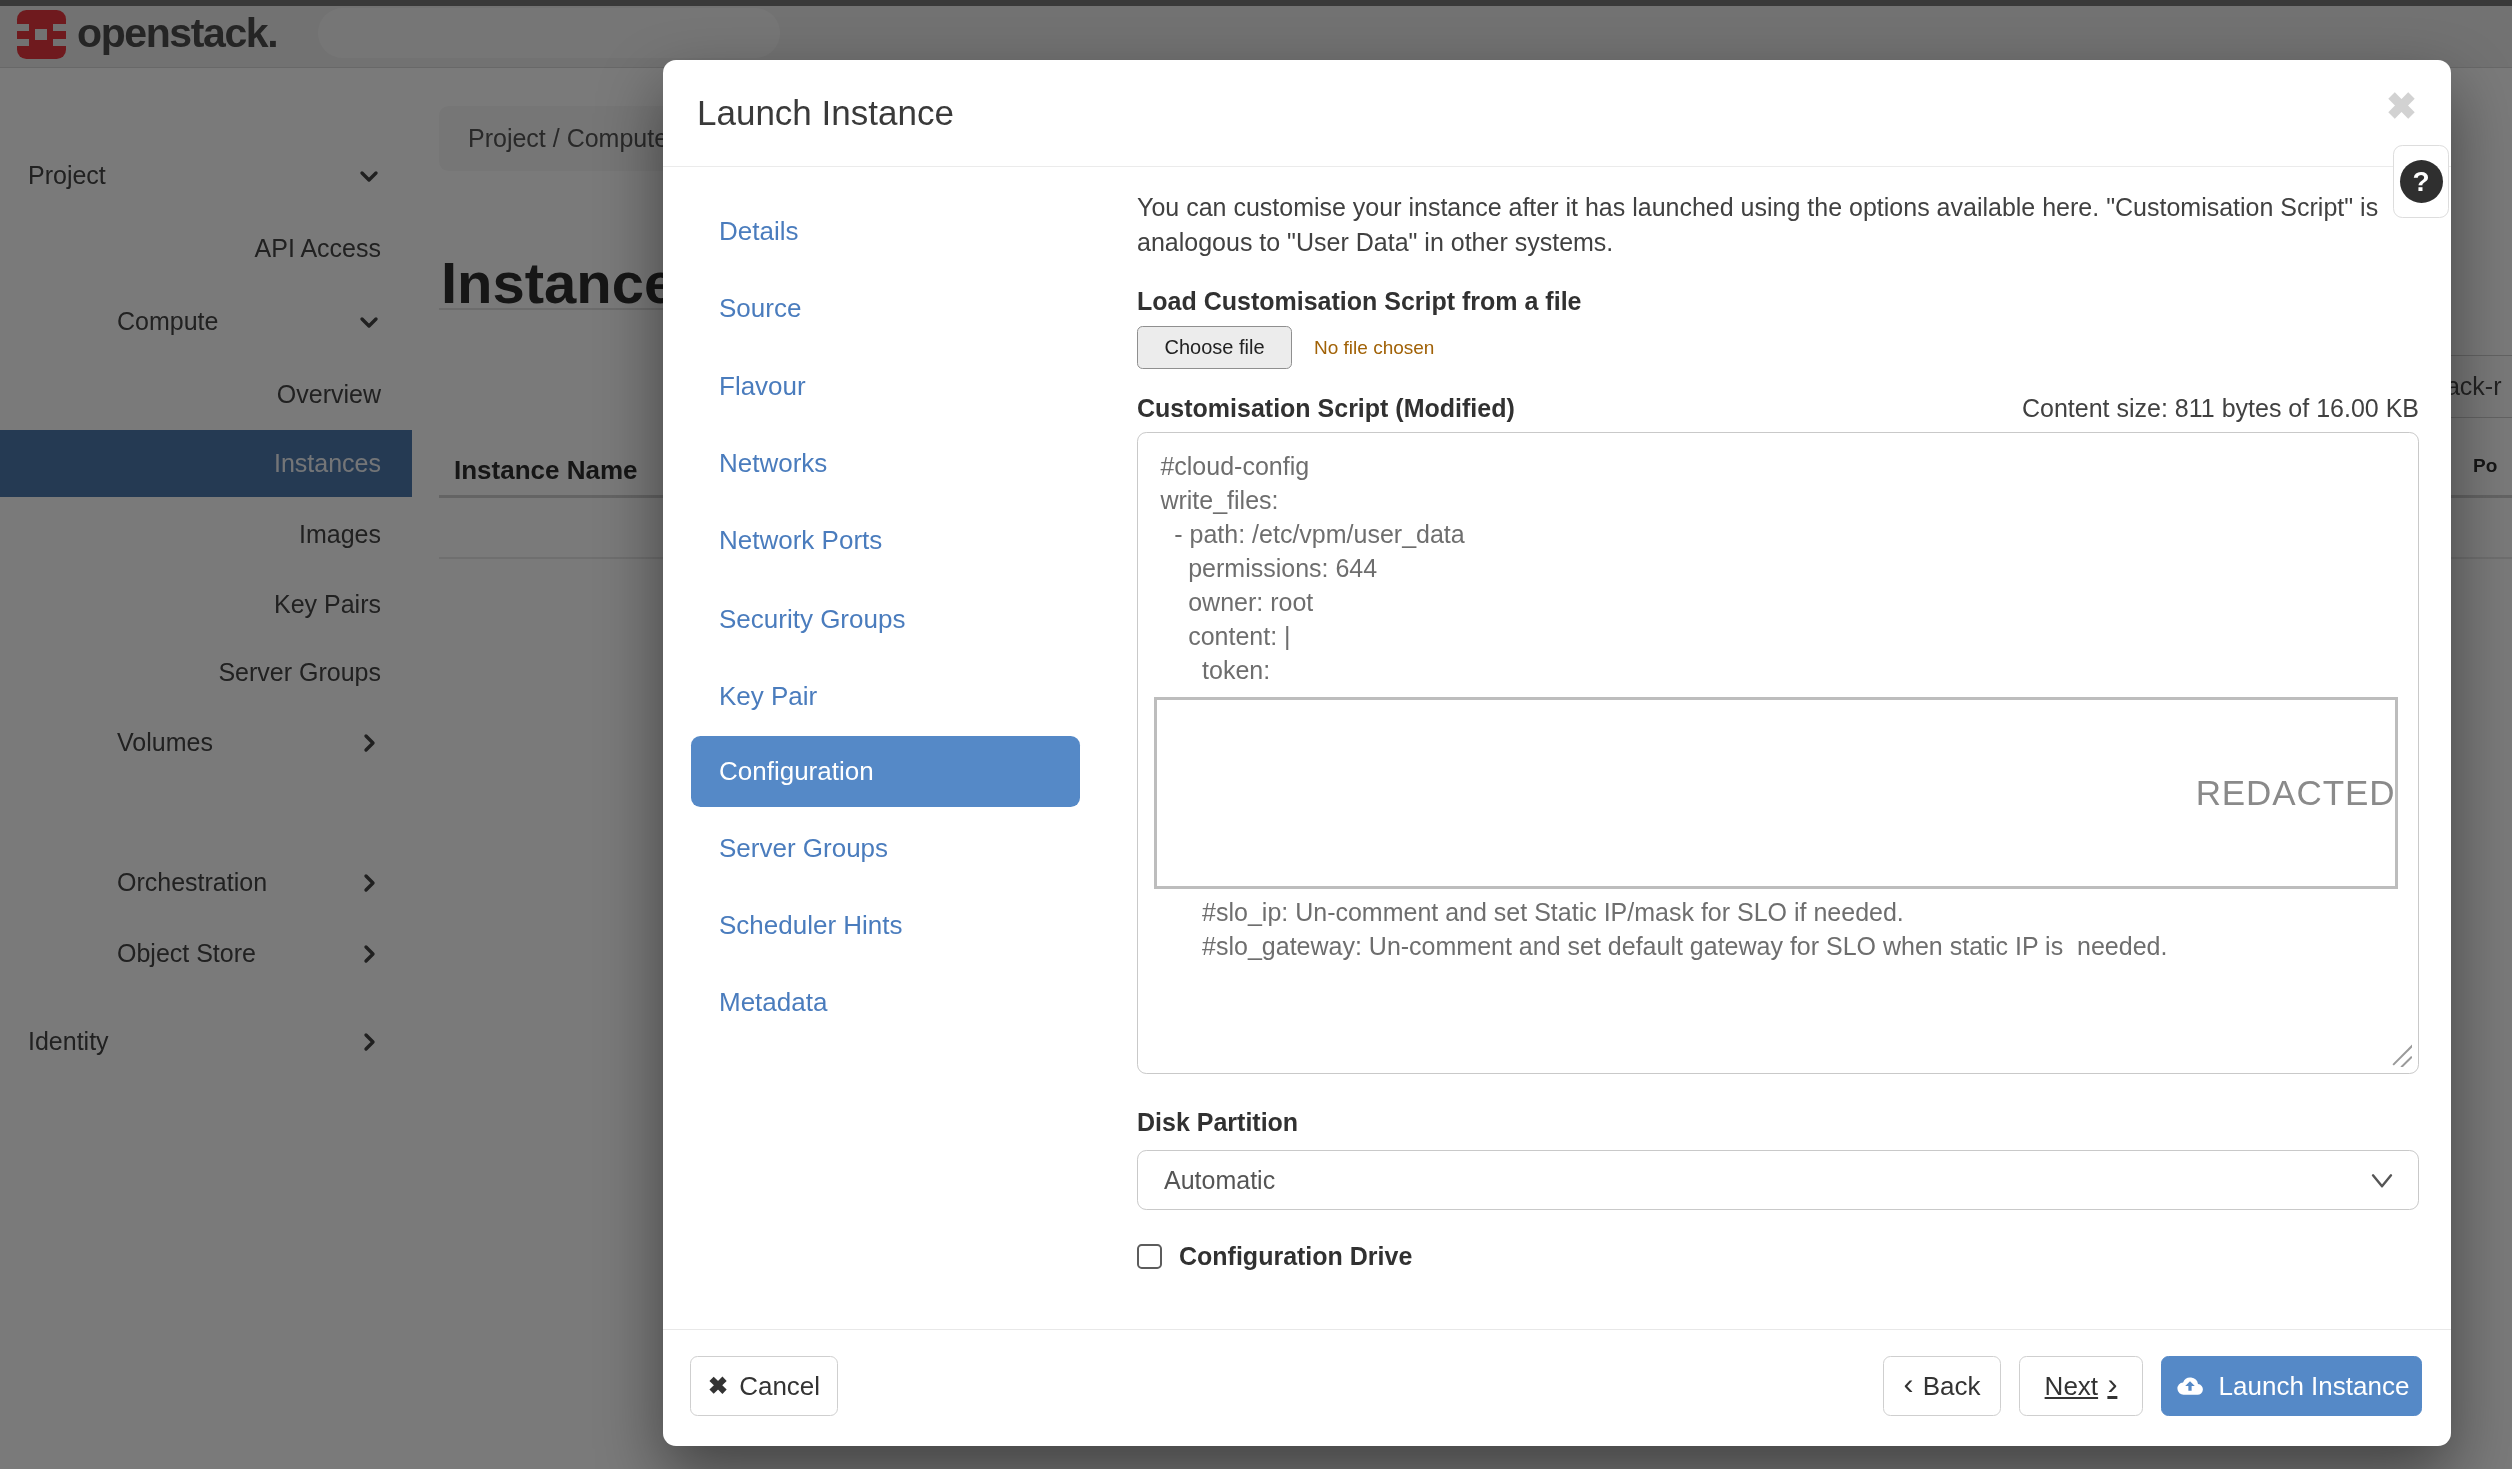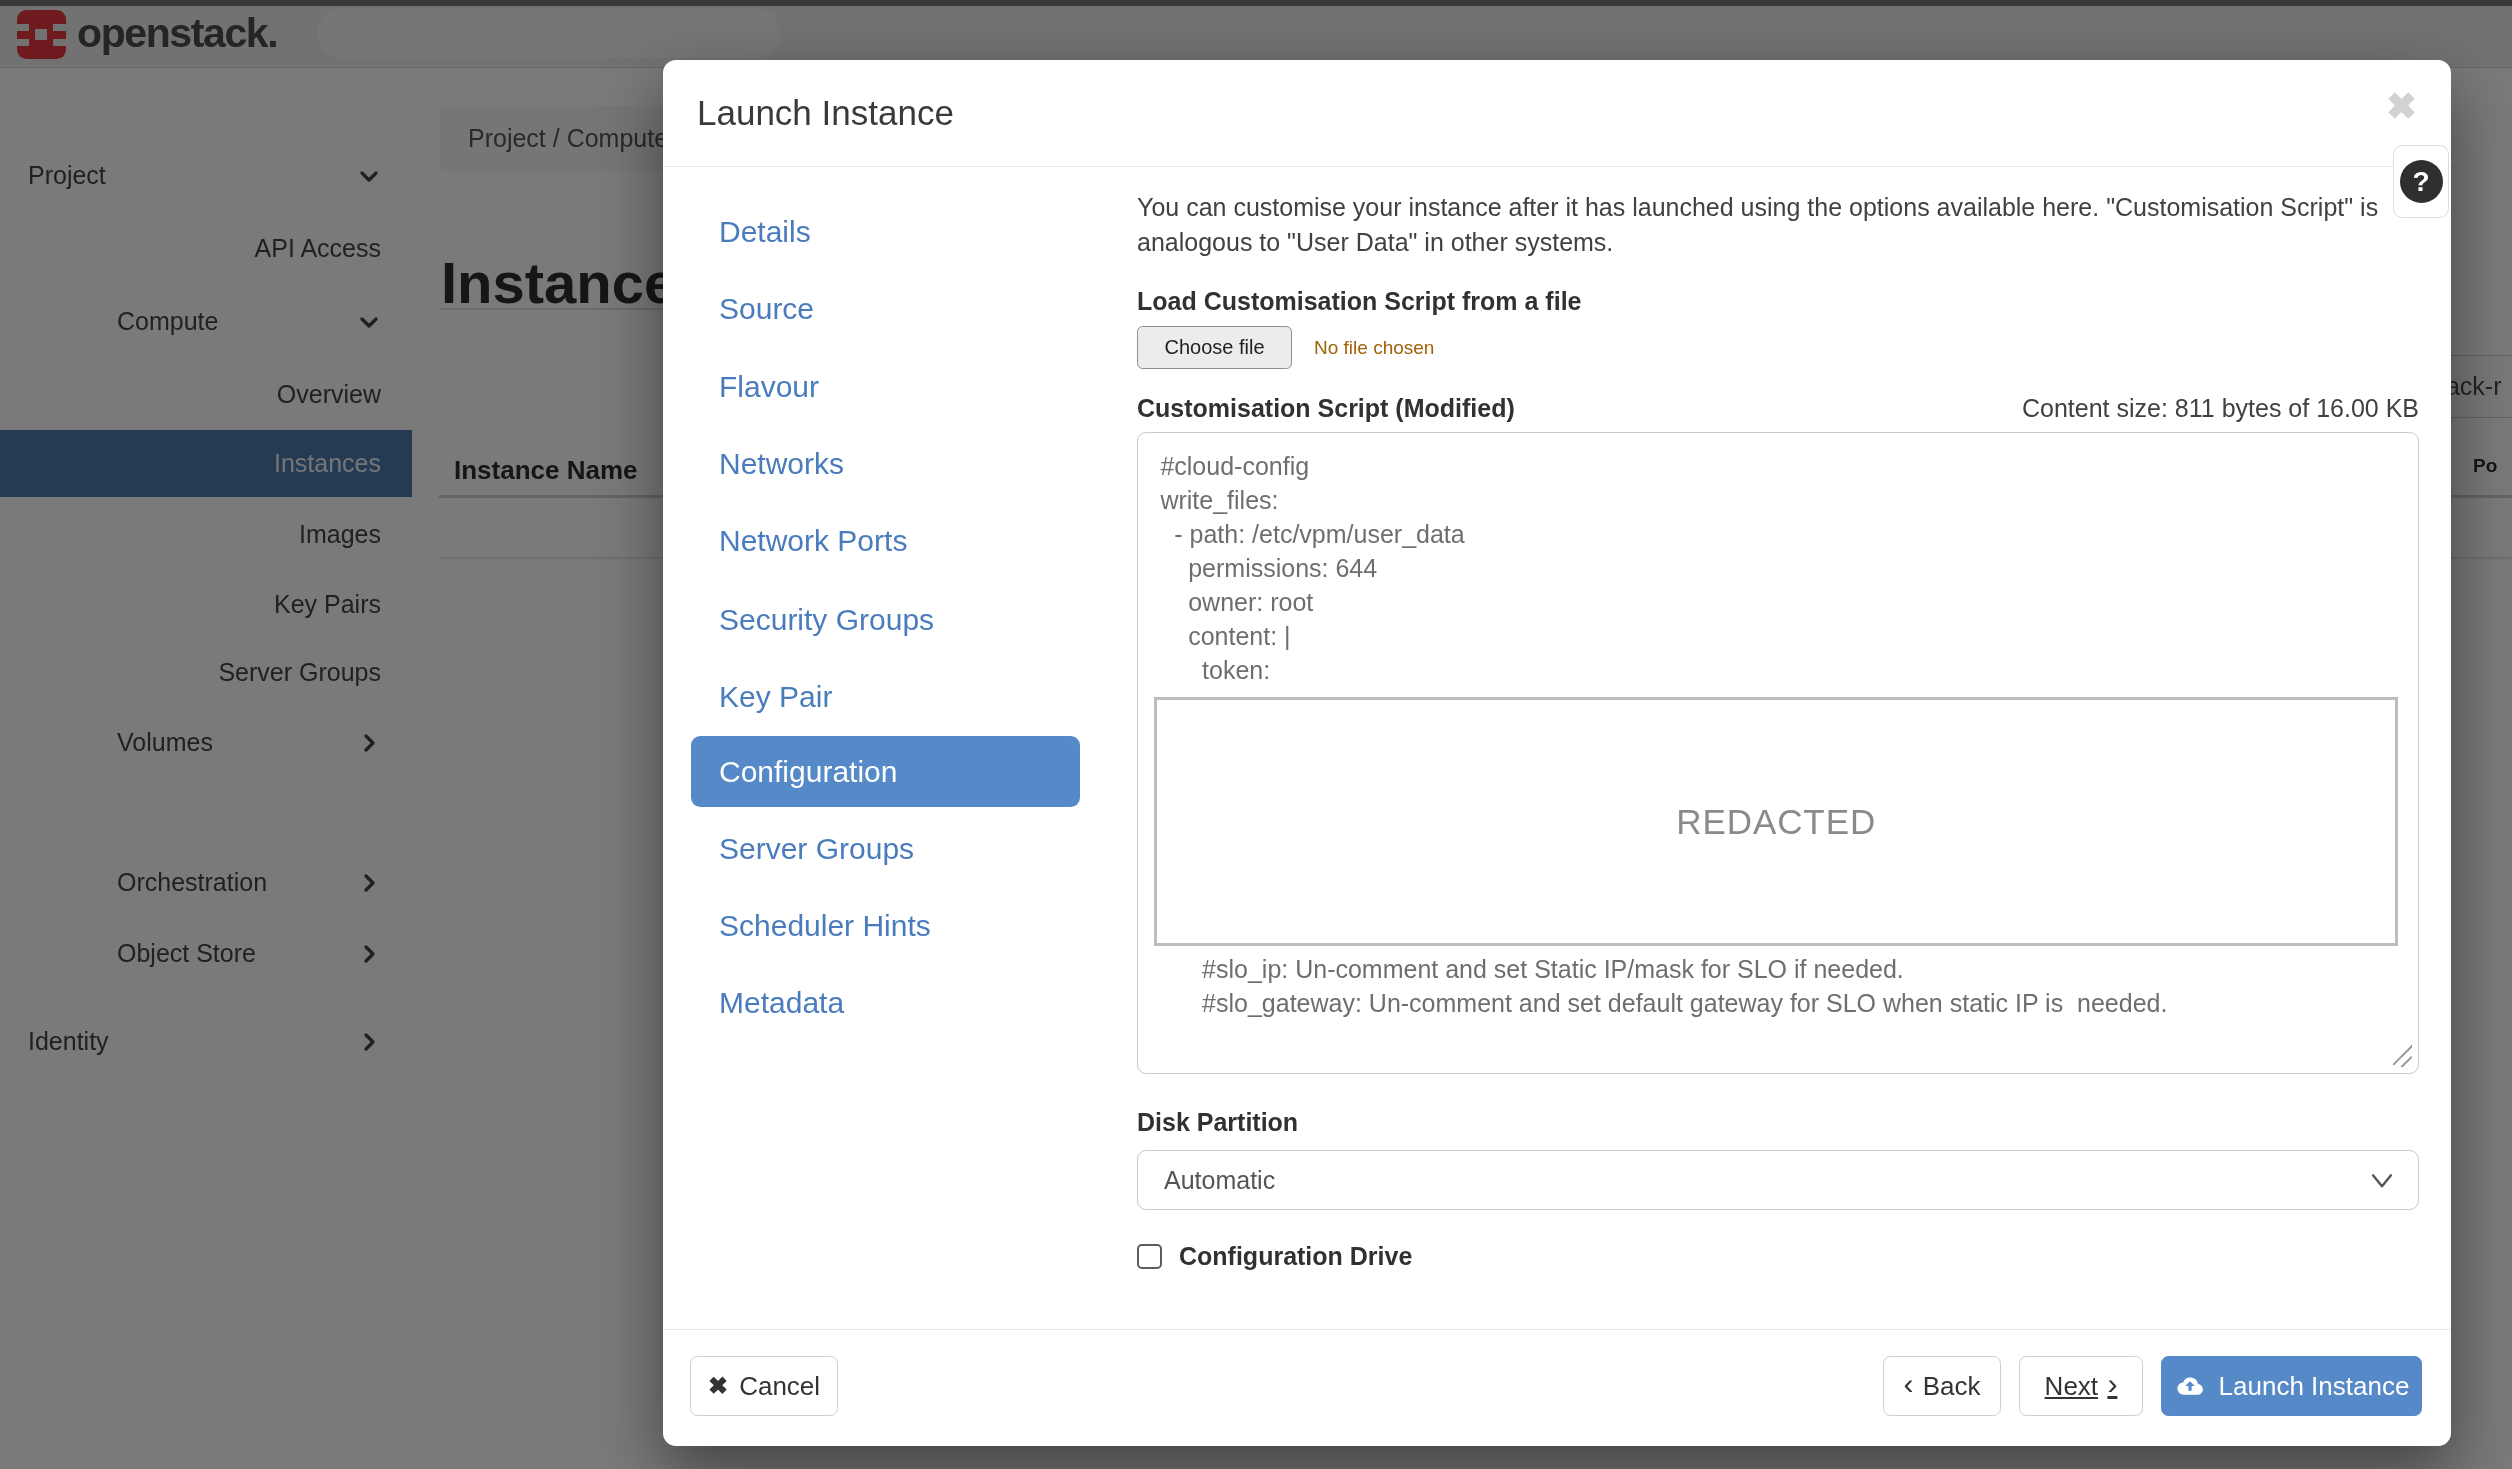--- a/index.html
+++ b/index.html
@@ -42,38 +42,38 @@
   
   .backdrop{position:absolute;inset:0;background:rgba(0,0,0,0.52);}
   .modal{position:absolute;left:663px;top:60px;width:1788px;height:1386px;background:#fff;border-radius:13px;box-shadow:0 28px 65px rgba(0,0,0,0.45);}
   .modal-header{position:absolute;left:0;top:0;width:100%;height:107px;border-bottom:1.9px solid #ebebeb;}
   .modal-title{position:absolute;left:34px;top:0;line-height:106px;font-size:35px;font-weight:500;color:#3a3a3a;}
   .close-x{position:absolute;top:20.5px;right:34px;font-size:37px;font-weight:700;color:#d2d2d2;cursor:pointer;line-height:52px;}
   .help-tab{position:absolute;right:1.9px;top:85px;width:56px;height:73px;background:#fff;border:1.9px solid #ddd;border-radius:9.3px;display:flex;align-items:center;justify-content:center;cursor:pointer;}
   .help-circle{width:43px;height:43px;border-radius:50%;background:#2f2f2f;color:#fff;font-size:28px;font-weight:700;display:flex;align-items:center;justify-content:center;}
 
   
-  .wnav-item{position:absolute;left:28px;width:389px;height:75px;line-height:75px;padding-left:28px;font-size:30px;color:#4a7cbd;cursor:pointer;}
+  .wnav-item{position:absolute;left:28px;width:389px;height:75px;line-height:75px;padding-left:28px;font-size:26px;color:#4a7cbd;cursor:pointer;}
   .wnav-item.active{height:71px;line-height:71px;background:#5589c7;color:#fff;border-radius:9.3px;}
 
   
   .wc{position:absolute;left:474px;width:1282px;}
   .intro{top:130px;font-size:25px;line-height:35px;color:#414141;}
   .lbl{font-size:25px;font-weight:700;color:#313131;}
   .lbl-load{top:227px;}
   .file-row{top:265px;height:45px;display:flex;align-items:center;}
   .choose-btn{width:155px;height:43px;background:#ececec;border:1.9px solid #8f8f8f;border-radius:5.6px;font-size:20px;color:#222;cursor:pointer;}
   .no-file{margin-left:22px;font-size:19px;color:#a16207;}
   .script-head{top:334px;display:flex;justify-content:space-between;align-items:center;}
   .content-size{font-size:25px;color:#414141;}
   .script-box{top:372px;height:642px;border:1.9px solid #c9c9c9;border-radius:9.3px;background:#fff;overflow:hidden;}
   .script-pre{margin:0;white-space:pre;font-family:"Liberation Sans",sans-serif;font-size:25px;line-height:34px;color:#6e6e6e;}
   .pre1{padding:16px 0 0 22.4px;}
   .pre2{padding:5.6px 0 0 22.4px;}
-  .redacted-box{margin:10.3px 19.6px 0 16px;height:249px;border:3.7px solid #bdbdbd;display:flex;align-items:center;justify-content:center;}
+  .redacted-box{margin:10.3px 19.6px 0 16px;height:192px;border:3.7px solid #bdbdbd;display:flex;align-items:center;justify-content:flex-end;}
   .redacted-text{font-size:35px;color:#8a8a8a;letter-spacing:0.9px;}
   .resize-handle{position:absolute;right:6.5px;bottom:6.5px;width:24px;height:24px;overflow:hidden;}
   .resize-handle i{position:absolute;background:#9a9a9a;height:1.9px;transform:rotate(-45deg);}
   .resize-handle i:nth-child(1){width:28px;left:1.9px;top:11.2px;}
   .resize-handle i:nth-child(2){width:15px;left:11.2px;top:18px;}
   .lbl-disk{top:1048px;}
   .select{top:1090px;height:60px;border:1.9px solid #c9c9c9;border-radius:9.3px;display:flex;align-items:center;cursor:pointer;background:#fff;}
   .select-value{margin-left:26px;font-size:25px;color:#555;}
   .select .chev{position:absolute;right:24px;top:20.5px;}
   .check-row{top:1182px;display:flex;align-items:center;}

